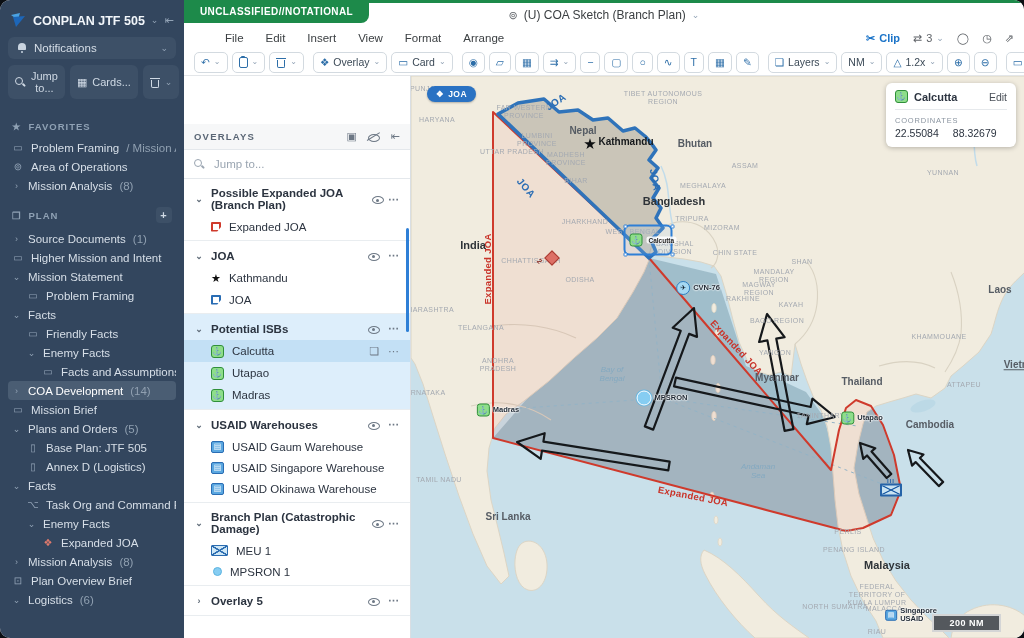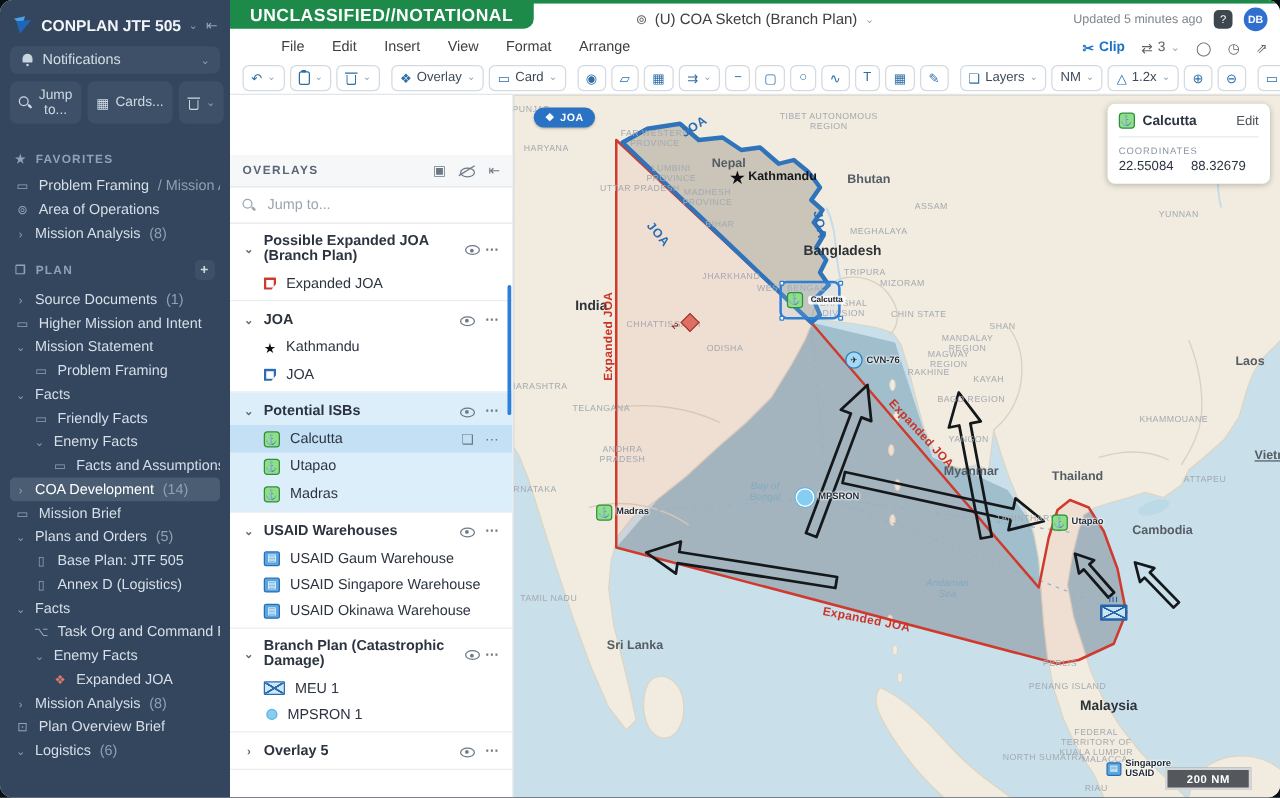--- a/index.html
+++ b/index.html
@@ -48,21 +48,21 @@
   .eye::before{content:"";position:absolute;left:1px;top:3px;width:10px;height:6px;border:1.3px solid #6d7885;border-radius:50%;}
   .eye::after{content:"";position:absolute;left:5px;top:5.5px;width:3px;height:3px;background:#6d7885;border-radius:50%;}
   .eyeoff{position:relative;width:14px;height:12px;display:inline-block;cursor:pointer;}
   .eyeoff::before{content:"";position:absolute;left:1px;top:3px;width:10px;height:6px;border:1.3px solid #6d7885;border-radius:50%;}
   .eyeoff::after{content:"";position:absolute;left:-1px;top:5px;width:15px;height:1.4px;background:#6d7885;transform:rotate(-32deg);}
   
   .content{flex:1;display:flex;flex-direction:column;min-width:0;position:relative;}
   .topstrip{height:3px;background:#1d8a4a;flex-shrink:0;}
   .titlebar{height:24px;position:relative;display:flex;align-items:center;flex-shrink:0;background:#fff;}
   .banner{position:absolute;left:0;top:-3px;height:23px;display:flex;align-items:center;
-          background:#1d8a4a;color:#fff;font-size:14px;font-weight:bold;letter-spacing:.4px;
+          background:#1d8a4a;color:#fff;font-size:10px;font-weight:bold;letter-spacing:.4px;
           padding:0 16px;border-radius:0 0 8px 0;}
   .doc-title{position:absolute;left:50%;transform:translateX(-50%);display:flex;align-items:center;gap:6px;
              font-size:12px;color:#3c4043;cursor:pointer;}
   .doc-title .glb{color:#5f6368;font-size:11px;}
   .tb-right{margin-left:auto;display:flex;align-items:center;gap:9px;padding-right:10px;}
   .updated{font-size:10px;color:#80868b;}
   .help-badge{width:15px;height:15px;border-radius:4px;background:#3c4750;color:#fff;font-size:9px;
               display:flex;align-items:center;justify-content:center;cursor:pointer;}
   .avatar{width:19px;height:19px;border-radius:50%;background:#2f6fd0;color:#fff;font-size:8.5px;font-weight:bold;
           display:flex;align-items:center;justify-content:center;cursor:pointer;}
@@ -308,25 +308,20 @@
   <div class="content">
     <div class="topstrip"></div>
 
     <header class="titlebar">
       <div class="banner">UNCLASSIFIED//NOTATIONAL</div>
       <div class="doc-title">
         <span class="glb">⊚</span>
         <span>(U) COA Sketch (Branch Plan)</span>
         <span class="chev">⌄</span>
       </div>
-      <div class="tb-right">
-        <span class="updated">Updated 5 minutes ago</span>
-        <span class="help-badge">?</span>
-        <span class="avatar">DB</span>
-      </div>
     </header>
 
     <div class="menubar">
       <ul class="menus" id="menus">
           <li>File</li>
           <li>Edit</li>
           <li>Insert</li>
           <li>View</li>
           <li>Format</li>
           <li>Arrange</li>
@@ -663,21 +658,21 @@
             <div class="ml r" style="left: 14px; top: 13px;">PUNJAB</div>
             <div class="ml r" style="left: 120px; top: 185px;">CHHATTISGARH</div>
             <div class="ml r" style="left: 169px; top: 204px;">ODISHA</div>
             <div class="ml r" style="left: 14px; top: 234px;">MAHARASHTRA</div>
             <div class="ml r" style="left: 70px; top: 252px;">TELANGANA</div>
             <div class="ml r" style="left: 87px; top: 289px;">ANDHRA
 PRADESH</div>
             <div class="ml r" style="left: 12px; top: 317px;">KARNATAKA</div>
             <div class="ml r" style="left: 28px; top: 404px;">TAMIL NADU</div>
             <div class="ml cn" style="left: 97px; top: 441px;">Sri Lanka</div>
-            <div class="ml sea" style="left: 201px; top: 317px;">Bay of
+            <div class="ml sea" style="left: 201px; top: 298px;">Bay of
 Bengal</div>
             <div class="ml sea" style="left: 347px; top: 395px;">Andaman
 Sea</div>
             <div class="ml cn" style="left: 366px; top: 278px; margin-top: 24px;">Myanmar</div>
             <div class="ml r" style="left: 364px; top: 277px;">YANGON</div>
             <div class="ml cn" style="left: 451px; top: 306px;">Thailand</div>
             <div class="ml r" style="left: 528px; top: 261px;">KHAMMOUANE</div>
             <div class="ml r" style="left: 553px; top: 309px;">ATTAPEU</div>
             <div class="ml cn" style="left: 612px; top: 289px; text-decoration: underline;">Vietnam</div>
             <div class="ml cn" style="left: 519px; top: 349px;">Cambodia</div>

